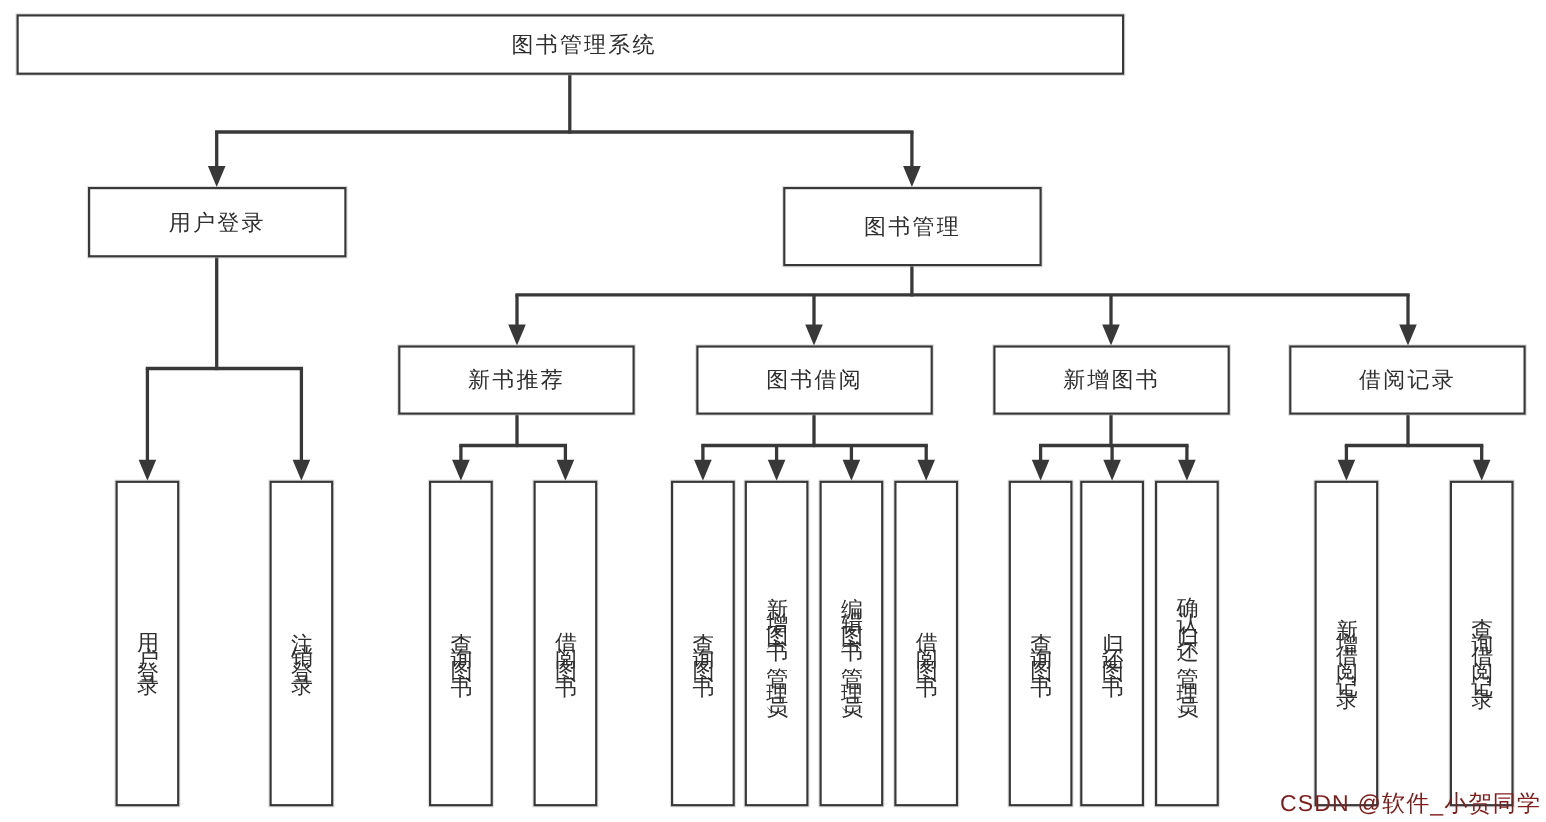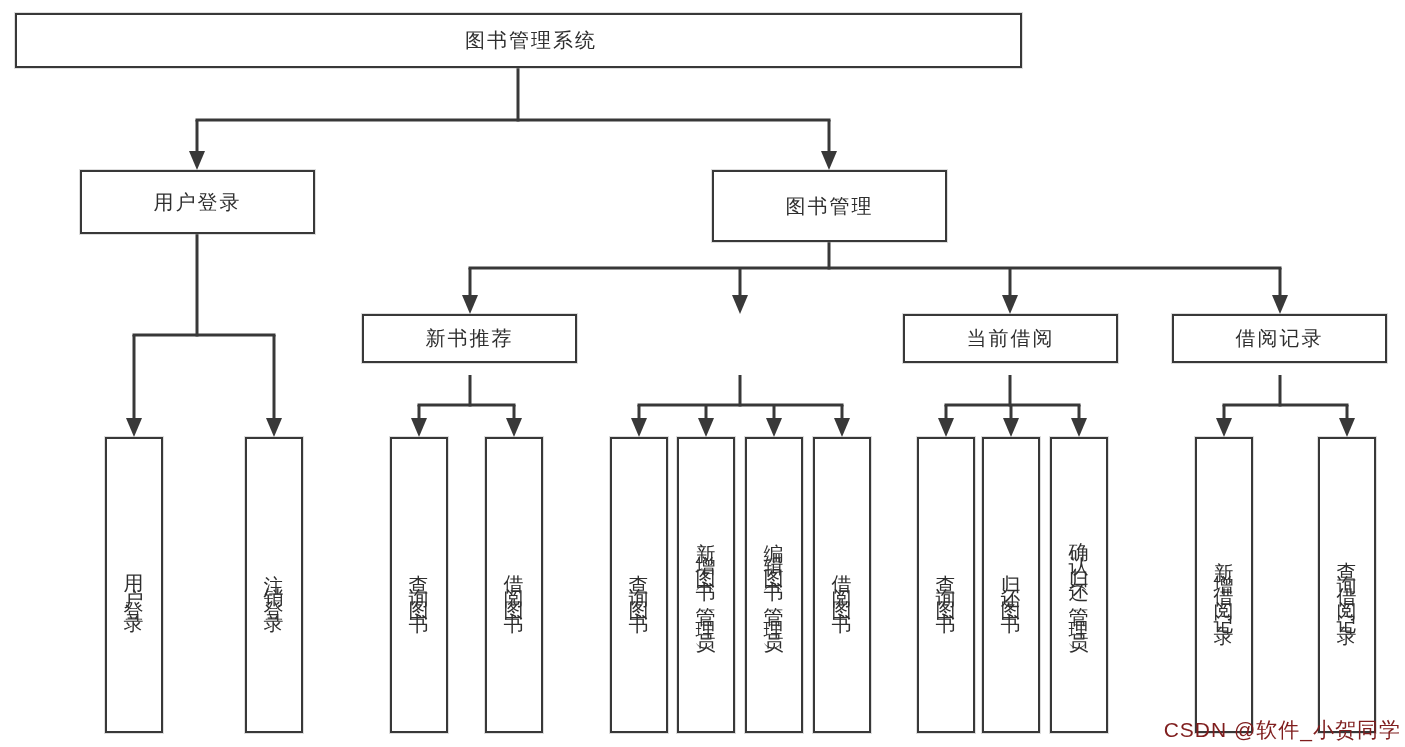--- a/index.html
+++ b/index.html
@@ -27,21 +27,21 @@
     display: flex;
     align-items: center;
     justify-content: center;
     font-size: 20px;
     letter-spacing: 2px;
     box-shadow: 0 0 0 1px rgba(160,160,160,0.35);
   }
   .root-box  { left: 15px;  top: 13px;  width: 1007px; height: 55px; padding-left: 25px; }
   .l2a       { left: 80px;  top: 170px; width: 235px;  height: 64px; }
   .l2b       { left: 712px; top: 170px; width: 235px;  height: 72px; }
-  .l3        { top: 314px; width: 215px; height: 49px; }
+  .l3        { top: 314px; width: 215px; height: 63px; }
   .l3-1 { left: 362px; }
   .l3-2 { left: 633px; }
   .l3-3 { left: 903px; }
   .l3-4 { left: 1172px; align-items: center; }
   .vbox {
     position: absolute;
     top: 437px;
     width: 58px;
     height: 296px;
     box-sizing: border-box;
@@ -165,22 +165,25 @@
   <div class="hbox l2a">
     <span>用户登录</span>
   </div>
   <div class="hbox l2b">
     <span>图书管理</span>
   </div>
 
   <div class="hbox l3 l3-1">
     <span>新书推荐</span>
   </div>
+  <div class="hbox l3 l3-2">
+    <span>图书借阅</span>
+  </div>
   <div class="hbox l3 l3-3">
-    <span>当前借阅</span>
+    <span>新增图书</span>
   </div>
   <div class="hbox l3 l3-4">
     <span>借阅记录</span>
   </div>
 
   <div class="vbox v1">
     <span class="vtext">用户登录</span>
   </div>
   <div class="vbox v2">
     <span class="vtext">注销登录</span>

